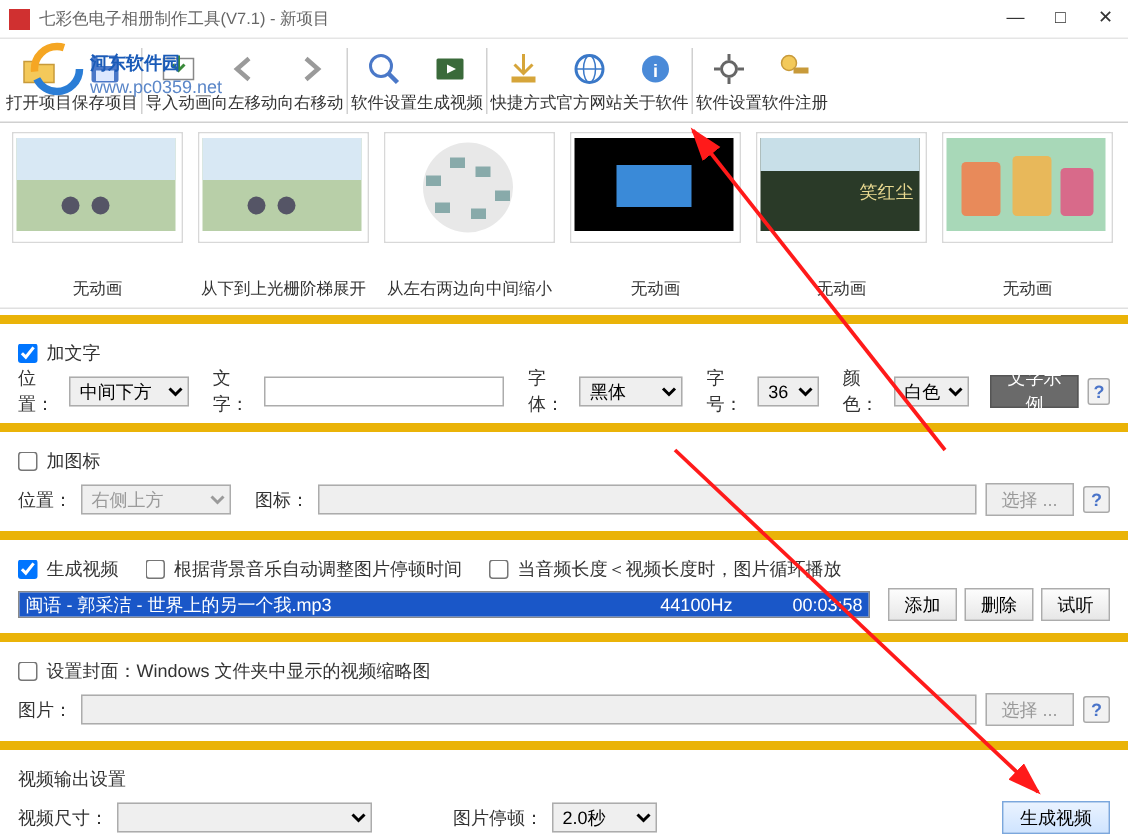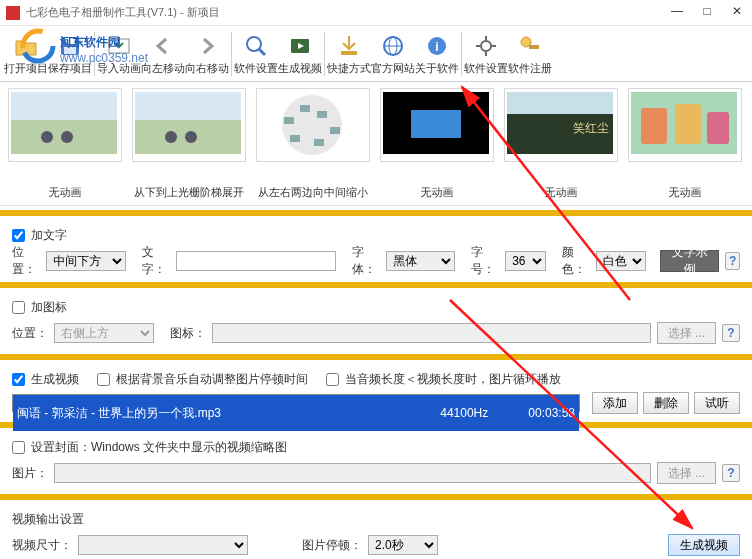--- a/index.html
+++ b/index.html
@@ -23,21 +23,21 @@
 .panel{padding:4px 12px}
 .row{display:flex;align-items:center;height:26px;gap:6px}
 .sect{border-top:6px solid #eab308;margin-top:4px;padding-top:6px}
 .chk{width:13px;height:13px}
 .lbl{color:#333;font-size:12px}
 select,.sel{height:20px;border:1px solid #acacac;background:#efefef;font-size:12px;padding:0 2px}
 input[type=text],.txt{height:20px;border:1px solid #acacac;background:#fff;padding:0 3px;font-size:12px}
 .btn{height:22px;border:1px solid #acacac;background:linear-gradient(#fdfdfd,#e7e7e7);font-size:12px;padding:0 10px;display:flex;align-items:center}
 .btn-primary{background:linear-gradient(#eaf3ff,#cfe4ff);border-color:#7ba7dd}
 .music-list{height:18px;background:#fff;border:1px solid #8a8a8a;margin:2px 0}
-.music-sel{background:#1a57c8;color:#fff;font-size:11px;height:16px;display:flex;align-items:center;padding:18px 4px;justify-content:space-between}
+.music-sel{background:#1a57c8;color:#fff;font-size:11px;height:16px;display:flex;align-items:center;padding:8px 4px;justify-content:space-between}
 .helpq{width:18px;height:18px;border:1px solid #aaa;border-radius:2px;background:#f2f2f2;display:flex;align-items:center;justify-content:center;color:#4a74c9;font-weight:bold}
 .disabled{color:#9a9a9a}
 .disabled .sel,.disabled .txt,.disabled .btn{background:#efefef;color:#9a9a9a}
 svg{overflow:visible}
 .arrow{position:absolute;pointer-events:none;z-index:100}
 </style>
 </head>
 <body>
 
 <div class="titlebar">

